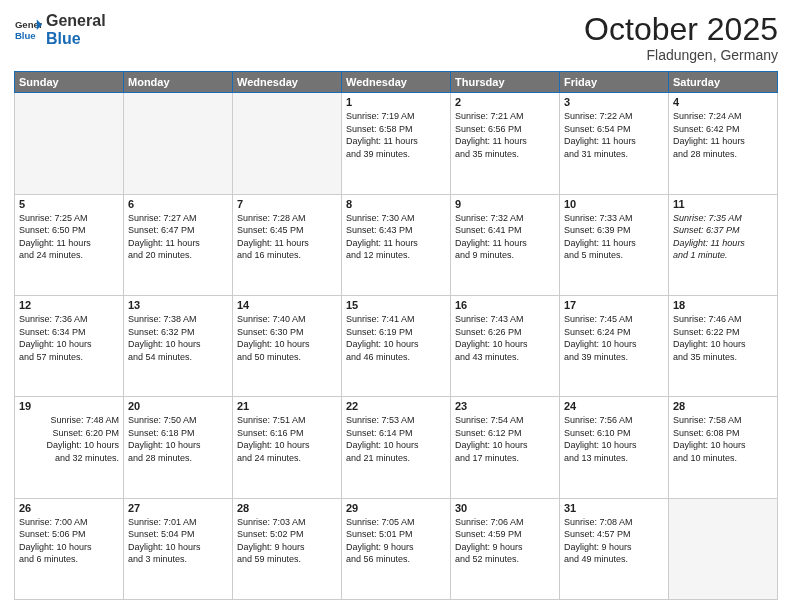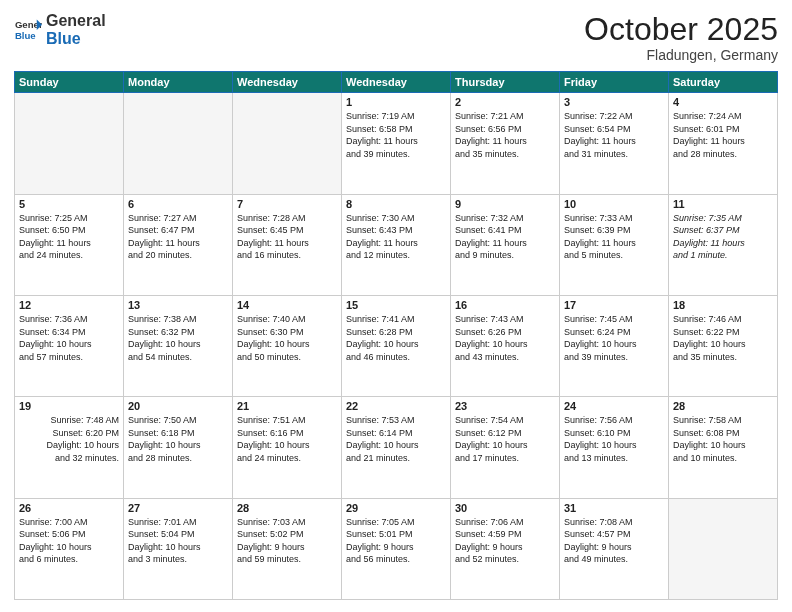--- a/index.html
+++ b/index.html
@@ -44,21 +44,21 @@
       color: #444;
     }
     .calendar {
       flex: 1;
       border: 1px solid #ccc;
       border-collapse: collapse;
       width: 100%;
       table-layout: fixed;
     }
     .calendar th {
-      background: #0f766e;
+      background: #737373;
       color: #fff;
       font-size: 11px;
       font-weight: bold;
       padding: 4px 4px;
       text-align: left;
       border: 1px solid #1a6bb5;
     }
     .calendar td {
       border: 1px solid #ccc;
       vertical-align: top;
@@ -138,21 +138,21 @@
           <td>
             <span class="day-num">3</span>
             <div class="cell-text" style="white-space: pre-line;">Sunrise: 7:22 AM
 Sunset: 6:54 PM
 Daylight: 11 hours
 and 31 minutes.</div>
           </td>
           <td>
             <span class="day-num">4</span>
             <div class="cell-text" style="white-space: pre-line;">Sunrise: 7:24 AM
-Sunset: 6:01 PM
+Sunset: 6:42 PM
 Daylight: 11 hours
 and 28 minutes.</div>
           </td>
         </tr>
         <tr>
           <td>
             <span class="day-num">5</span>
             <div class="cell-text" style="white-space: pre-line;">Sunrise: 7:25 AM
 Sunset: 6:50 PM
 Daylight: 11 hours
@@ -219,21 +219,21 @@
           <td>
             <span class="day-num">14</span>
             <div class="cell-text" style="white-space: pre-line;">Sunrise: 7:40 AM
 Sunset: 6:30 PM
 Daylight: 10 hours
 and 50 minutes.</div>
           </td>
           <td>
             <span class="day-num">15</span>
             <div class="cell-text" style="white-space: pre-line;">Sunrise: 7:41 AM
-Sunset: 6:28 PM
+Sunset: 6:19 PM
 Daylight: 10 hours
 and 46 minutes.</div>
           </td>
           <td>
             <span class="day-num">16</span>
             <div class="cell-text" style="white-space: pre-line;">Sunrise: 7:43 AM
 Sunset: 6:26 PM
 Daylight: 10 hours
 and 43 minutes.</div>
           </td>

